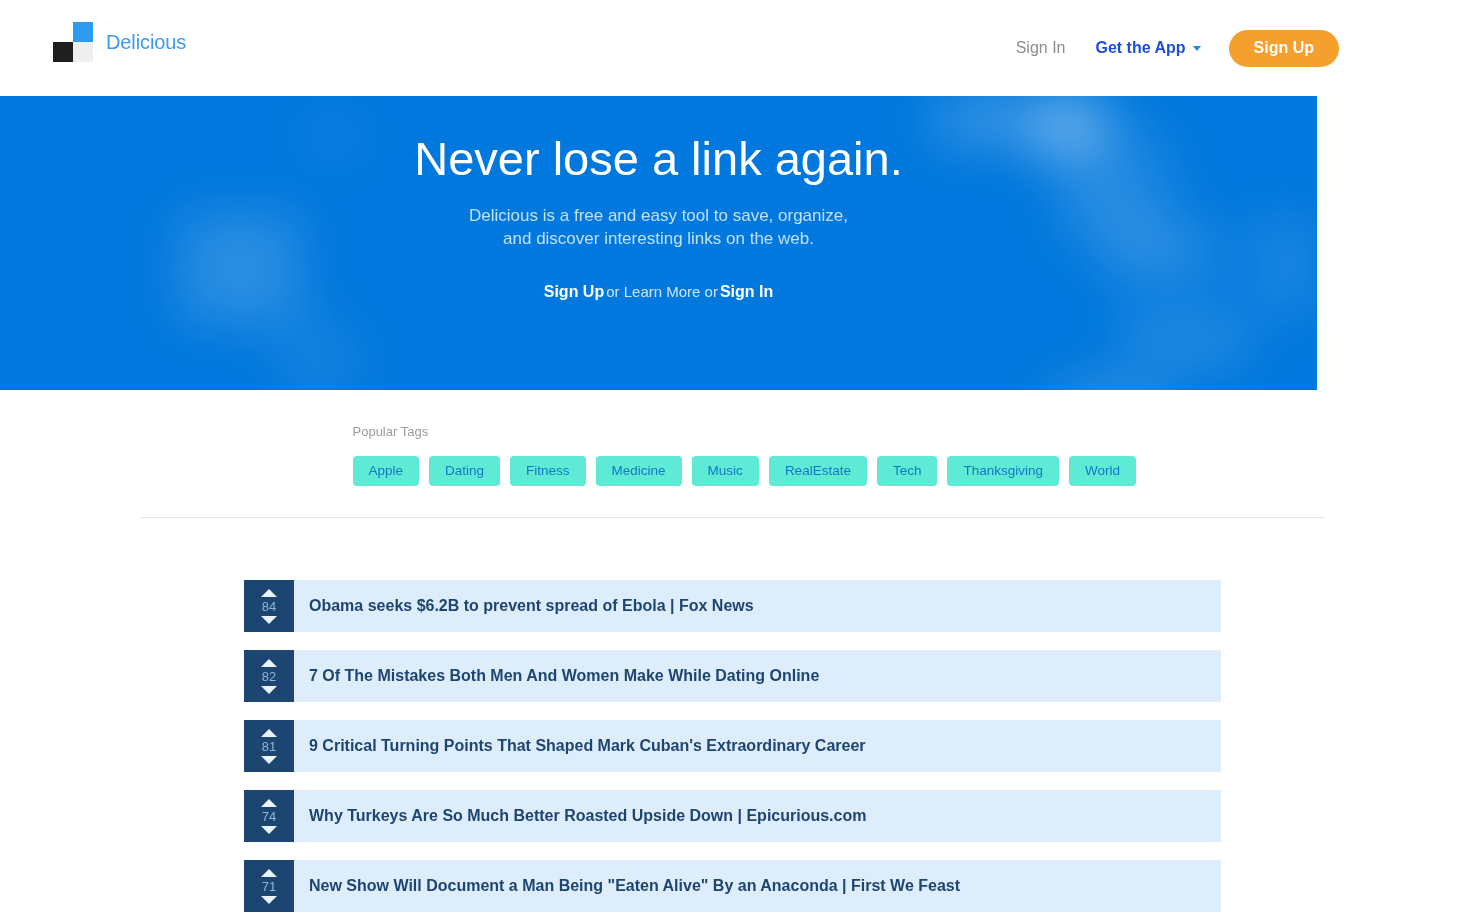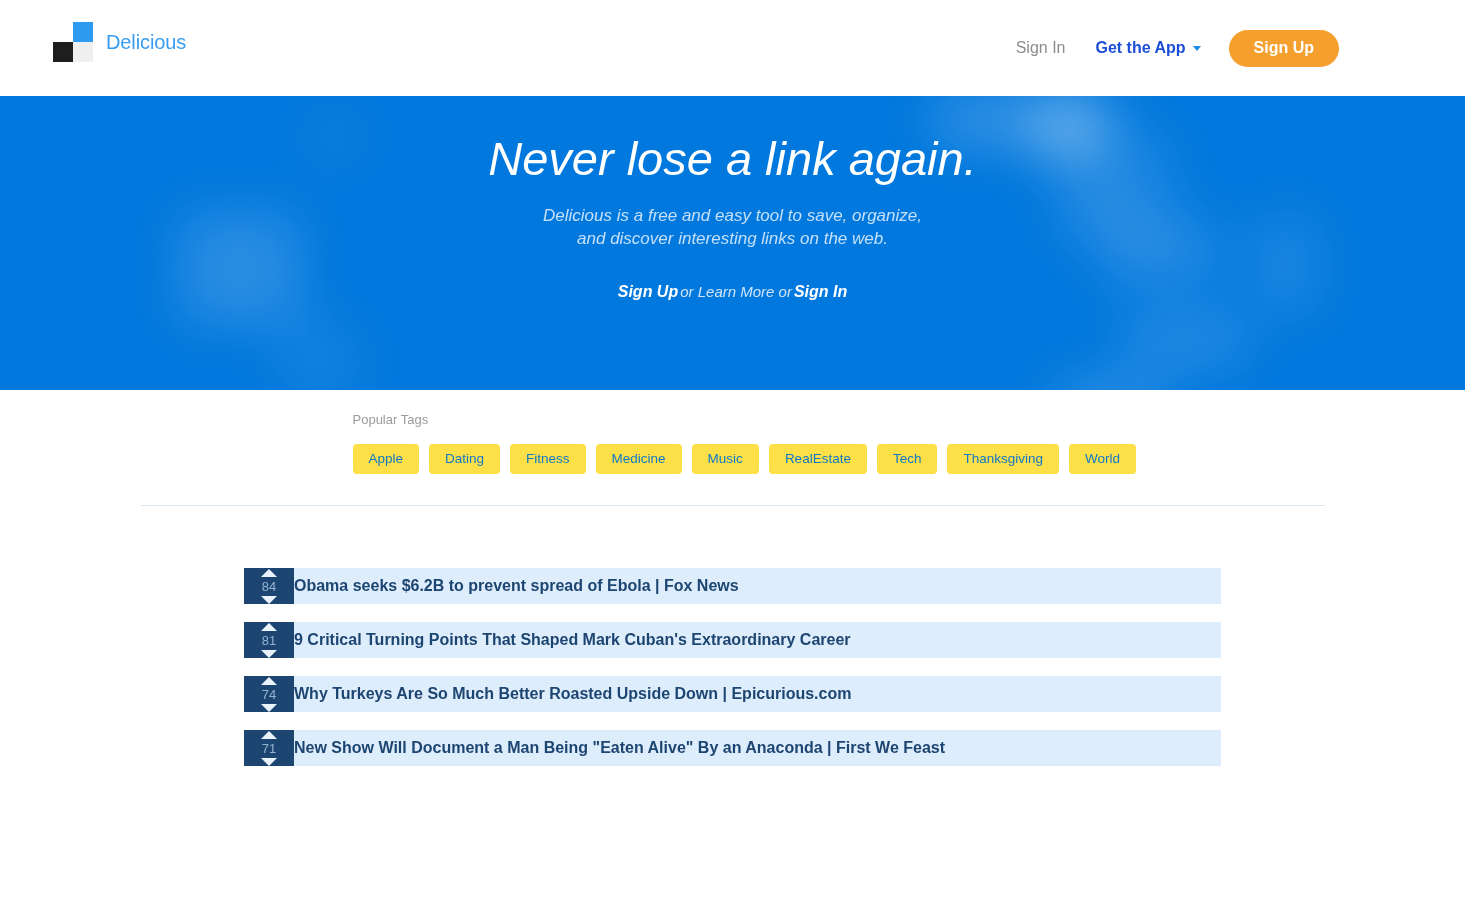--- a/index.html
+++ b/index.html
@@ -102,25 +102,24 @@
     border-radius: 20px;
     padding: 9px 25px 10px 25px;
     cursor: pointer;
     font-family: "Liberation Sans", sans-serif;
     white-space: nowrap;
   }
 
   
   .hero {
     position: relative;
-    width: 1465px;
+    width: 1317px;
     height: 294px;
     background: #0078dd;
     overflow: hidden;
-    font-style: italic;
   }
   .hero-bg {
     position: absolute;
     inset: 0;
     filter: blur(26px);
     opacity: 1;
   }
   .blob {
     position: absolute;
     background: rgba(255,255,255,0.16);
@@ -172,35 +171,35 @@
   .hero-cta .mid { margin: 0 2px; }
 
   
   .tags-section {
     position: relative;
     width: 1465px;
     padding-top: 22px;
   }
   .tags-inner {
     width: 1184px;
-    margin: 0 auto;
+    margin: 12px auto;
     padding-left: 212px;
   }
   .tags-label {
     font-size: 13px;
     color: #9b9b9b;
     margin-bottom: 17px;
   }
   .tags-row {
     display: flex;
     gap: 10px;
     flex-wrap: wrap;
   }
   .tag {
-    background: #fde047;
+    background: #5eead4;
     color: #1178c8;
     font-size: 13.5px;
     padding: 7px 16px 8px 16px;
     border-radius: 4px;
     cursor: pointer;
     white-space: nowrap;
   }
 
   .divider {
     width: 1184px;
@@ -212,21 +211,21 @@
   
   .link-list {
     width: 977px;
     margin: 0 auto;
     padding-top: 62px;
   }
   .link-item {
     display: flex;
     align-items: stretch;
     margin-bottom: 18px;
-    height: 36px;
+    height: 52px;
   }
   .vote {
     width: 50px;
     flex: none;
     background: #1d4571;
     display: flex;
     flex-direction: column;
     align-items: center;
     justify-content: center;
     gap: 1px;
@@ -244,20 +243,21 @@
     font-size: 13px;
     color: #93b3d1;
     line-height: 1;
     margin: 2px 0;
   }
   .link-body {
     flex: 1;
     background: #deedfb;
     display: flex;
     align-items: center;
+    padding-left: 15px;
   }
   .link-title {
     font-size: 16px;
     font-weight: bold;
     color: #1d4571;
     cursor: pointer;
     white-space: nowrap;
   }
 </style>
 </head>
@@ -336,20 +336,30 @@
     <div class="vote">
       <div class="vote-arrow up"></div>
       <div class="vote-count">84</div>
       <div class="vote-arrow down"></div>
     </div>
     <div class="link-body">
       <span class="link-title">Obama seeks $6.2B to prevent spread of Ebola | Fox News</span>
     </div>
   </div>
 
+  <div class="link-item">
+    <div class="vote">
+      <div class="vote-arrow up"></div>
+      <div class="vote-count">82</div>
+      <div class="vote-arrow down"></div>
+    </div>
+    <div class="link-body">
+      <span class="link-title">7 Of The Mistakes Both Men And Women Make While Dating Online</span>
+    </div>
+  </div>
 
   <div class="link-item">
     <div class="vote">
       <div class="vote-arrow up"></div>
       <div class="vote-count">81</div>
       <div class="vote-arrow down"></div>
     </div>
     <div class="link-body">
       <span class="link-title">9 Critical Turning Points That Shaped Mark Cuban's Extraordinary Career</span>
     </div>

